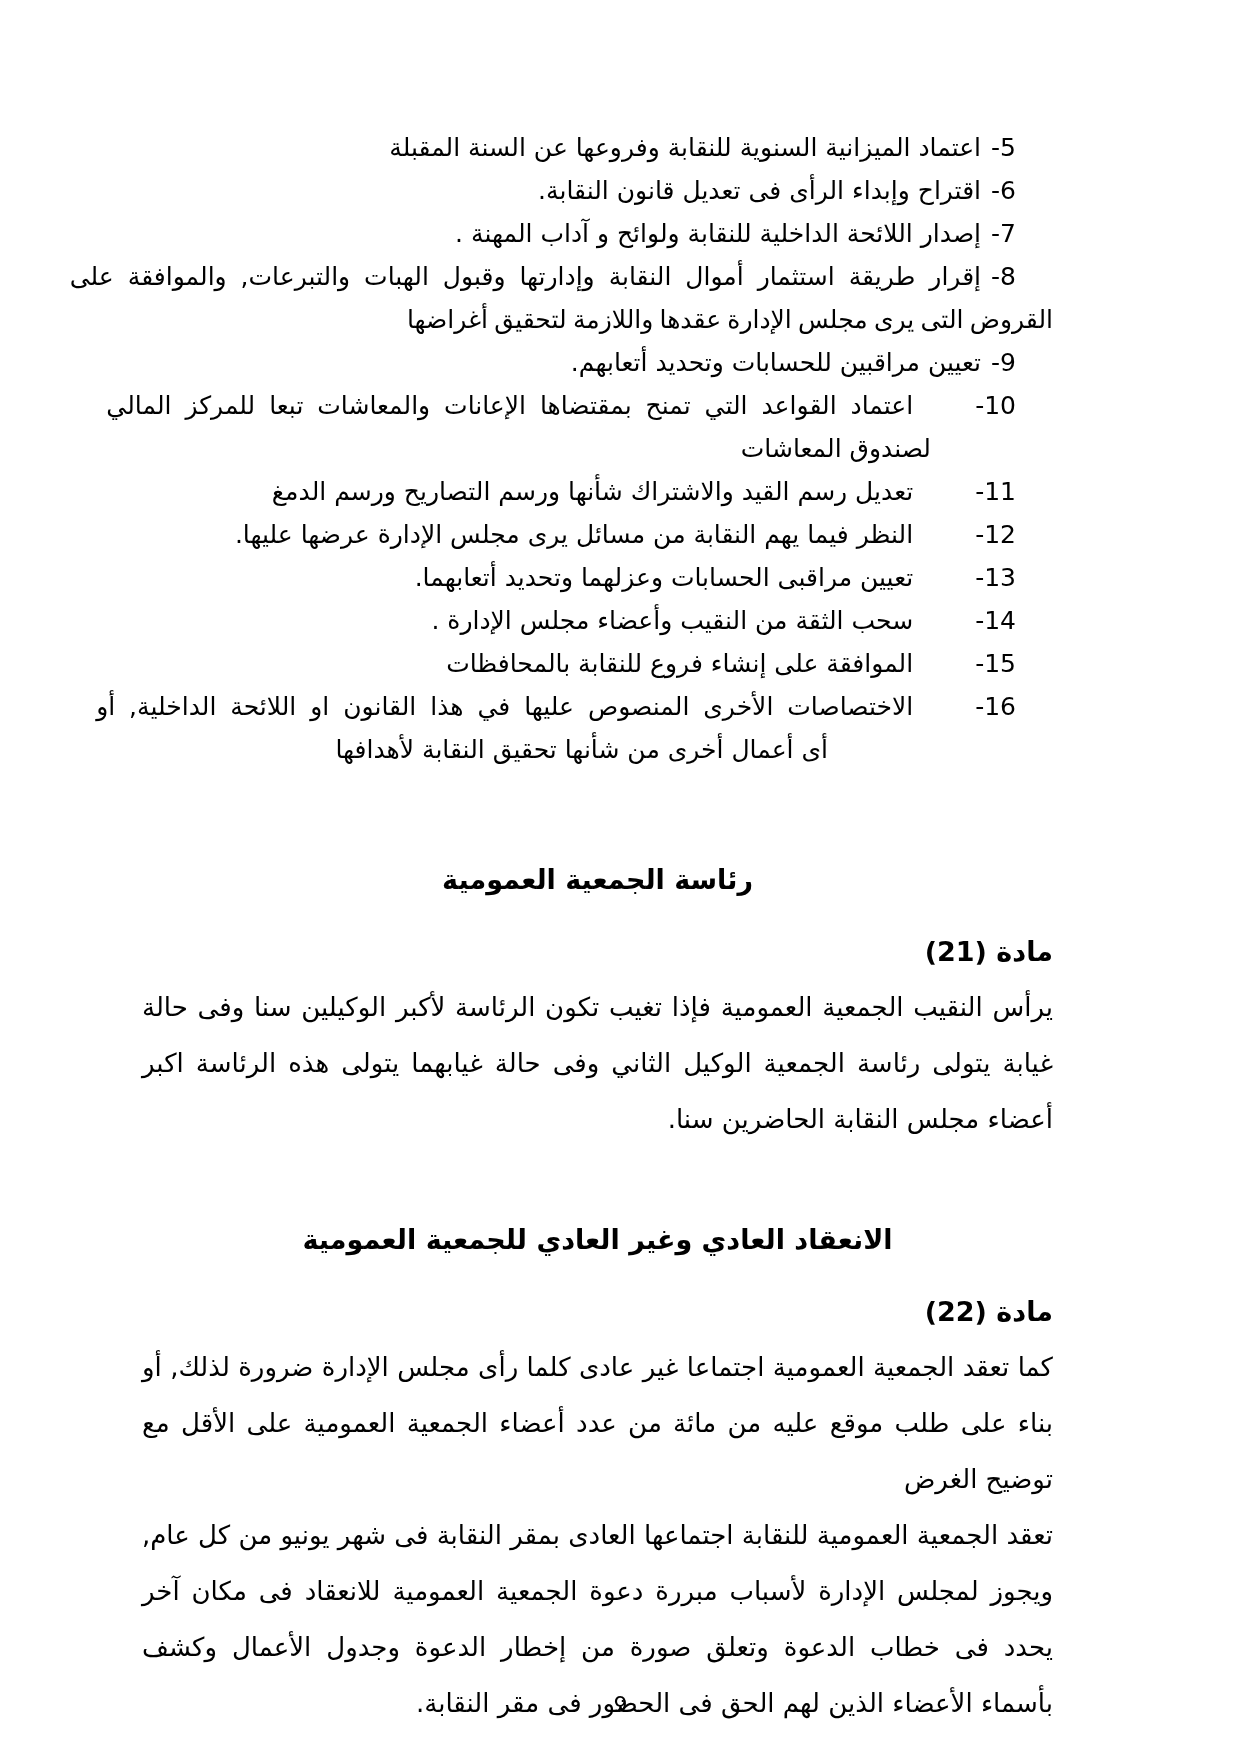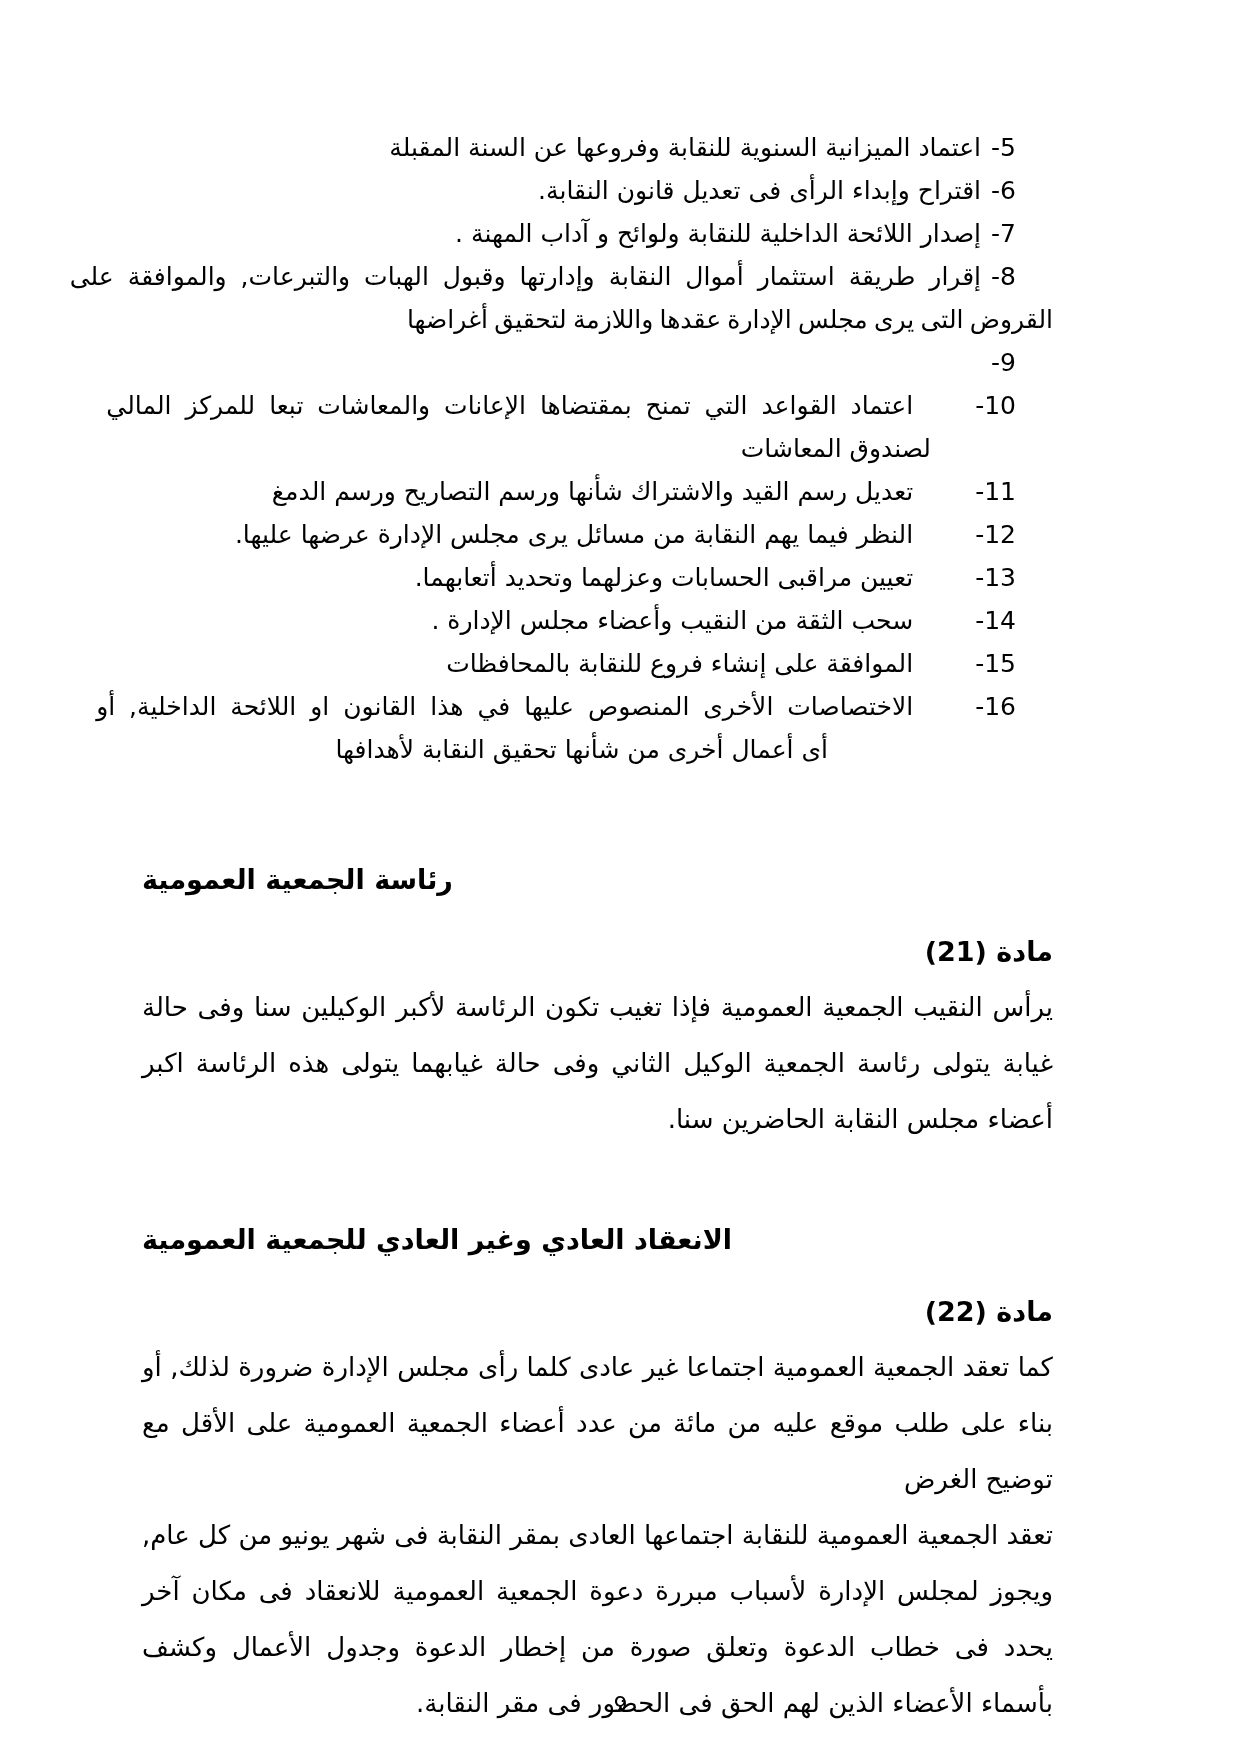--- a/index.html
+++ b/index.html
@@ -34,21 +34,21 @@
   .g-lg { column-gap: 62px; }
   .ind  { padding-right: 37px; }     
   .cont0 { padding-right: 0; font-family: Liberation Serif, serif; }       
   .cont1 { padding-right: 122px; }   
   .cont2 { padding-right: 225px; text-align: right; }   
   .stretch { word-spacing: 6px; }    
 
   .section-heading {
     font-size: 27px;
     font-weight: bold;
-    text-align: left;
+    text-align: center;
     line-height: 34px;
   }
   .h1-sp { margin-top: 92px; }
   .h2-sp { margin-top: 76px; }
   .article-label {
     font-size: 27px;
     font-weight: bold;
     text-align: right;
     line-height: 34px;
     margin-top: 38px;
@@ -92,20 +92,21 @@
       </div>
       <div class="ln ind g-sm stretch">
         <span class="num">8-</span>
         <span class="txt">إقرار طريقة استثمار أموال النقابة وإدارتها وقبول الهبات والتبرعات, والموافقة على</span>
       </div>
       <div class="ln cont0">
         <span class="txt">القروض التى يرى مجلس الإدارة عقدها واللازمة لتحقيق أغراضها</span>
       </div>
       <div class="ln ind g-sm">
         <span class="num">9-</span>
+        <span class="txt">تعيين مراقبين للحسابات وتحديد أتعابهم.</span>
       </div>
       <div class="ln ind g-lg stretch">
         <span class="num">10-</span>
         <span class="txt">اعتماد القواعد التي تمنح بمقتضاها الإعانات والمعاشات تبعا للمركز المالي</span>
       </div>
       <div class="ln cont1">
         <span class="txt">لصندوق المعاشات</span>
       </div>
       <div class="ln ind g-lg">
         <span class="num">11-</span>

